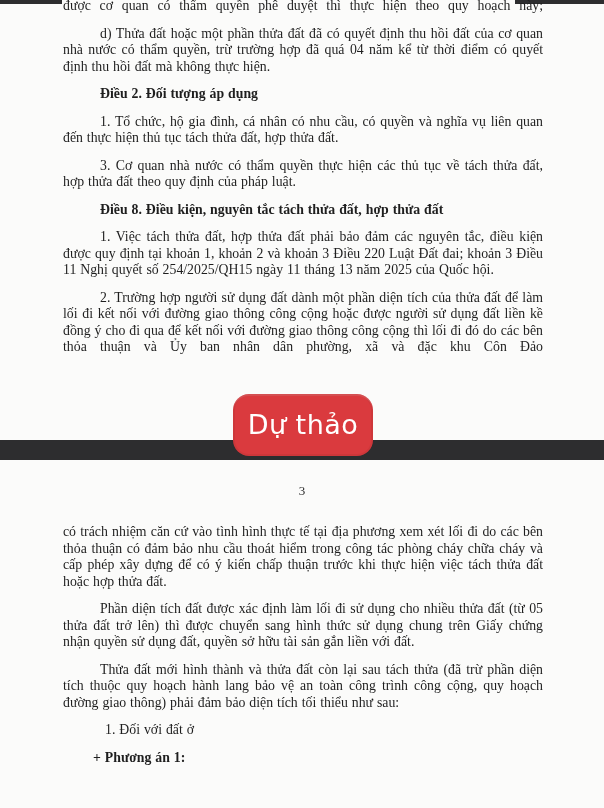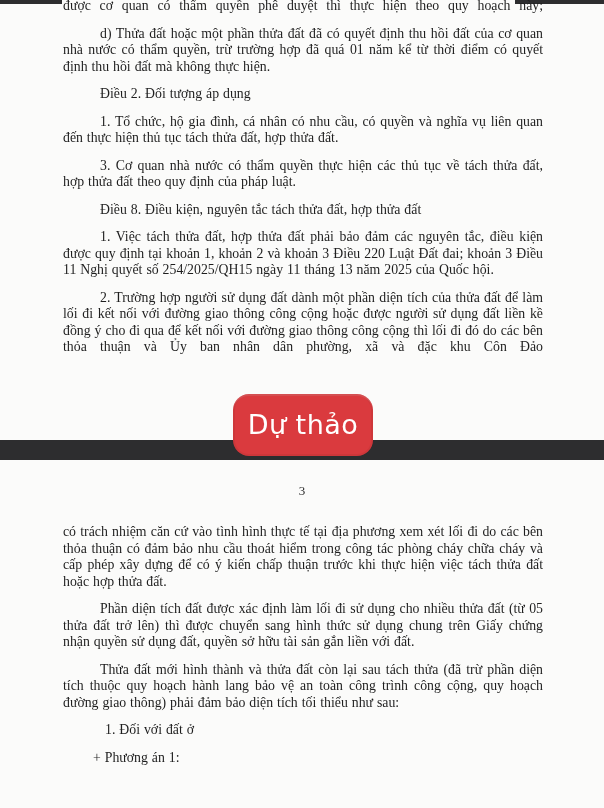--- a/index.html
+++ b/index.html
@@ -30,22 +30,22 @@
     line-height: 16.5px;
     word-spacing: 0.5px;
     overflow: hidden;
   }
   .page2 { top: -2px; height: 396px; }
   .page3 { top: 524px; height: 284px; }
 
   .page p { margin: 11px 0 0 0; text-indent: 37px; }
   .page p:first-child { margin-top: 0; }
   .page p.cont { text-indent: 0; }
-  .page p.heading { font-weight: normal; }
-  .page p.bold { font-weight: normal; text-indent: 30px; }
+  .page p.heading { font-weight: bold; }
+  .page p.bold { font-weight: bold; text-indent: 30px; }
   .page p.plain-item { text-indent: 42px; }
   .page p.justify-last { text-align-last: justify; }
 
   .divider-band {
     position: absolute;
     top: 440px;
     left: 0;
     width: 604px;
     height: 20px;
     background: #2d2d2f;
@@ -87,21 +87,21 @@
 </head>
 <body>
 
 <div class="canvas">
 
   <div class="edge-bar left"></div>
   <div class="edge-bar right"></div>
 
   <div class="page page2">
     <p class="cont justify-last">được cơ quan có thẩm quyền phê duyệt thì thực hiện theo quy hoạch này;</p>
-    <p>d) Thửa đất hoặc một phần thửa đất đã có quyết định thu hồi đất của cơ quan nhà nước có thẩm quyền, trừ trường hợp đã quá 01 năm kể từ thời điểm có quyết định thu hồi đất mà không thực hiện.</p>
+    <p>d) Thửa đất hoặc một phần thửa đất đã có quyết định thu hồi đất của cơ quan nhà nước có thẩm quyền, trừ trường hợp đã quá 04 năm kể từ thời điểm có quyết định thu hồi đất mà không thực hiện.</p>
     <p class="heading">Điều 2. Đối tượng áp dụng</p>
     <p>1. Tổ chức, hộ gia đình, cá nhân có nhu cầu, có quyền và nghĩa vụ liên quan đến thực hiện thủ tục tách thửa đất, hợp thửa đất.</p>
     <p>3. Cơ quan nhà nước có thẩm quyền thực hiện các thủ tục về tách thửa đất, hợp thửa đất theo quy định của pháp luật.</p>
     <p class="heading">Điều 8. Điều kiện, nguyên tắc tách thửa đất, hợp thửa đất</p>
     <p>1. Việc tách thửa đất, hợp thửa đất phải bảo đảm các nguyên tắc, điều kiện được quy định tại khoản 1, khoản 2 và khoản 3 Điều 220 Luật Đất đai; khoản 3 Điều 11 Nghị quyết số 254/2025/QH15 ngày 11 tháng 13 năm 2025 của Quốc hội.</p>
     <p class="justify-last">2. Trường hợp người sử dụng đất dành một phần diện tích của thửa đất để làm lối đi kết nối với đường giao thông công cộng hoặc được người sử dụng đất liền kề đồng ý cho đi qua để kết nối với đường giao thông công cộng thì lối đi đó do các bên thỏa thuận và Ủy ban nhân dân phường, xã và đặc khu Côn Đảo</p>
   </div>
 
   <div class="divider-band"></div>
 

